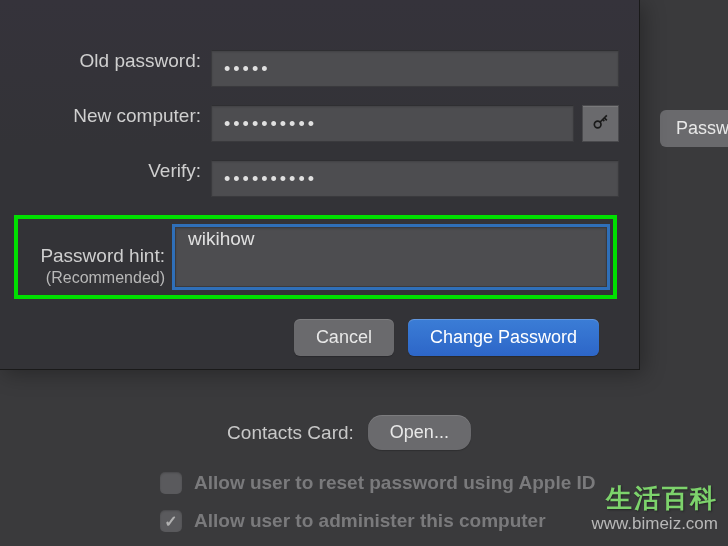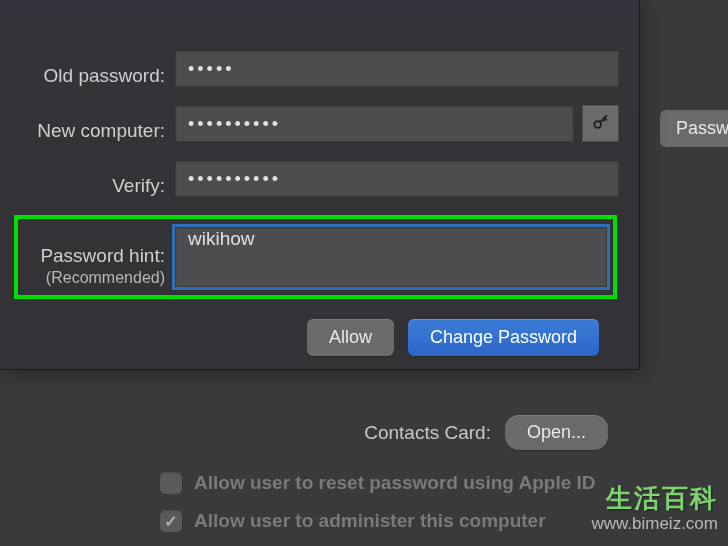--- a/index.html
+++ b/index.html
@@ -23,22 +23,23 @@
       width: 640px;
       height: 370px;
       background: #333337;
       background: linear-gradient(to bottom, #35333b 0%, #333337 40%, #333337 100%);
       border-right: 1px solid #1a1a1a;
       border-bottom: 1px solid #1a1a1a;
       box-shadow: 4px 4px 20px rgba(0,0,0,0.3);
     }
     .form-row {
       display: flex;
-      align-items: flex-end;
+      align-items: flex-start;
       margin-bottom: 18px;
+      padding-left: 36px;
     }
     .form-area {
       padding: 50px 20px 0 0;
     }
     .label-col {
       width: 175px;
       text-align: right;
       padding-right: 10px;
       font-size: 19px;
       color: #cfcfcf;
@@ -175,21 +176,21 @@
       position: absolute;
       top: 415px;
       left: 90px;
       right: 10px;
     }
     .contacts-row {
       display: flex;
       align-items: center;
       gap: 14px;
       margin-bottom: 22px;
-      justify-content: flex-end;
+      justify-content: center;
       padding-right: 110px;
     }
     .contacts-label {
       font-size: 19px;
       color: #c8c8c8;
     }
     .open-btn {
       height: 35px;
       padding: 0 22px;
       border-radius: 14px;
@@ -308,21 +309,21 @@
 
     <div class="hint-row">
       <div class="hint-label-col">
         <span class="hint-label-main">Password hint:</span>
         <span class="hint-label-sub">(Recommended)</span>
       </div>
       <textarea class="hint-input" style="">wikihow</textarea>
     </div>
 
     <div class="button-row">
-      <button class="btn btn-default">Allow</button>
+      <button class="btn btn-default">Cancel</button>
       <button class="btn btn-primary">Change Password</button>
     </div>
 
   </div>
 </div>
 
 <div class="watermark">
   <div class="wm-cn">生活百科</div>
   <div class="wm-url">www.bimeiz.com</div>
 </div>

